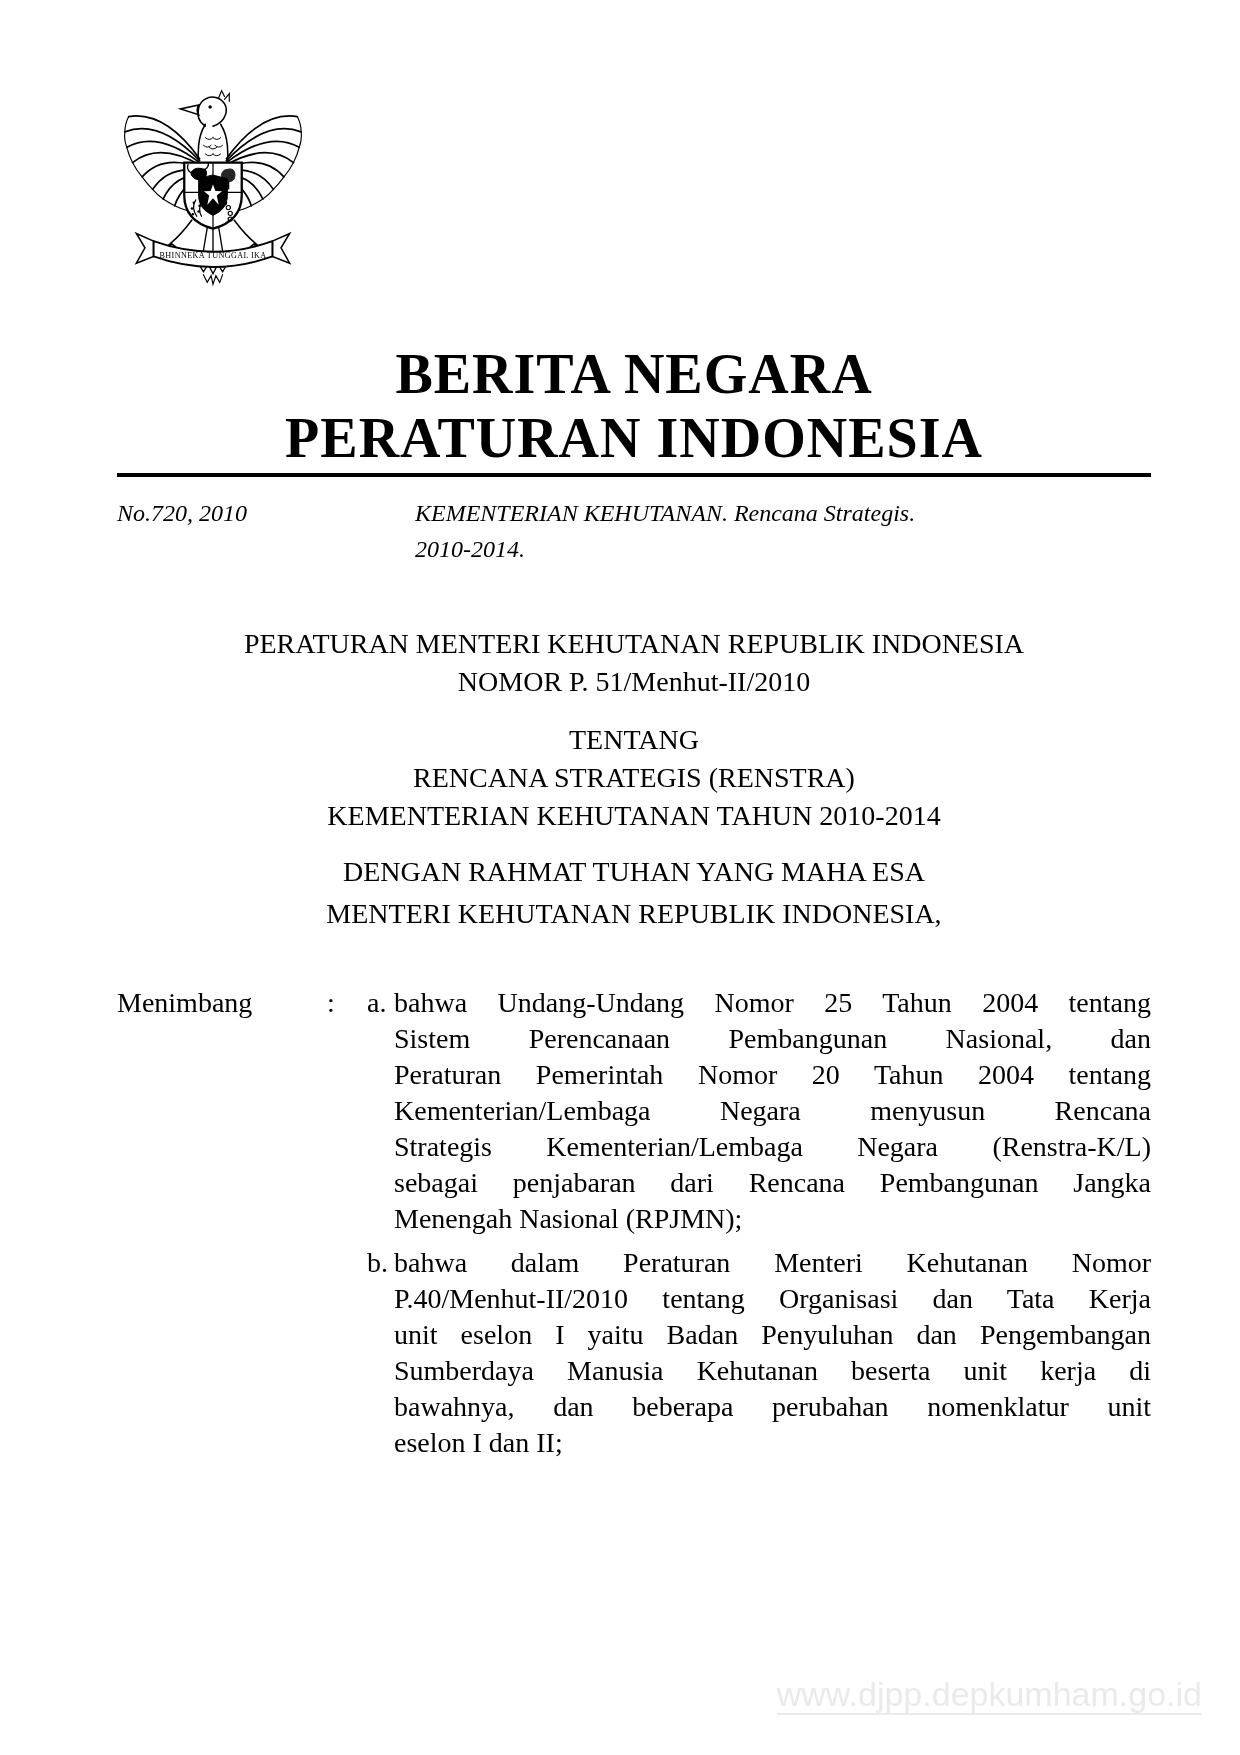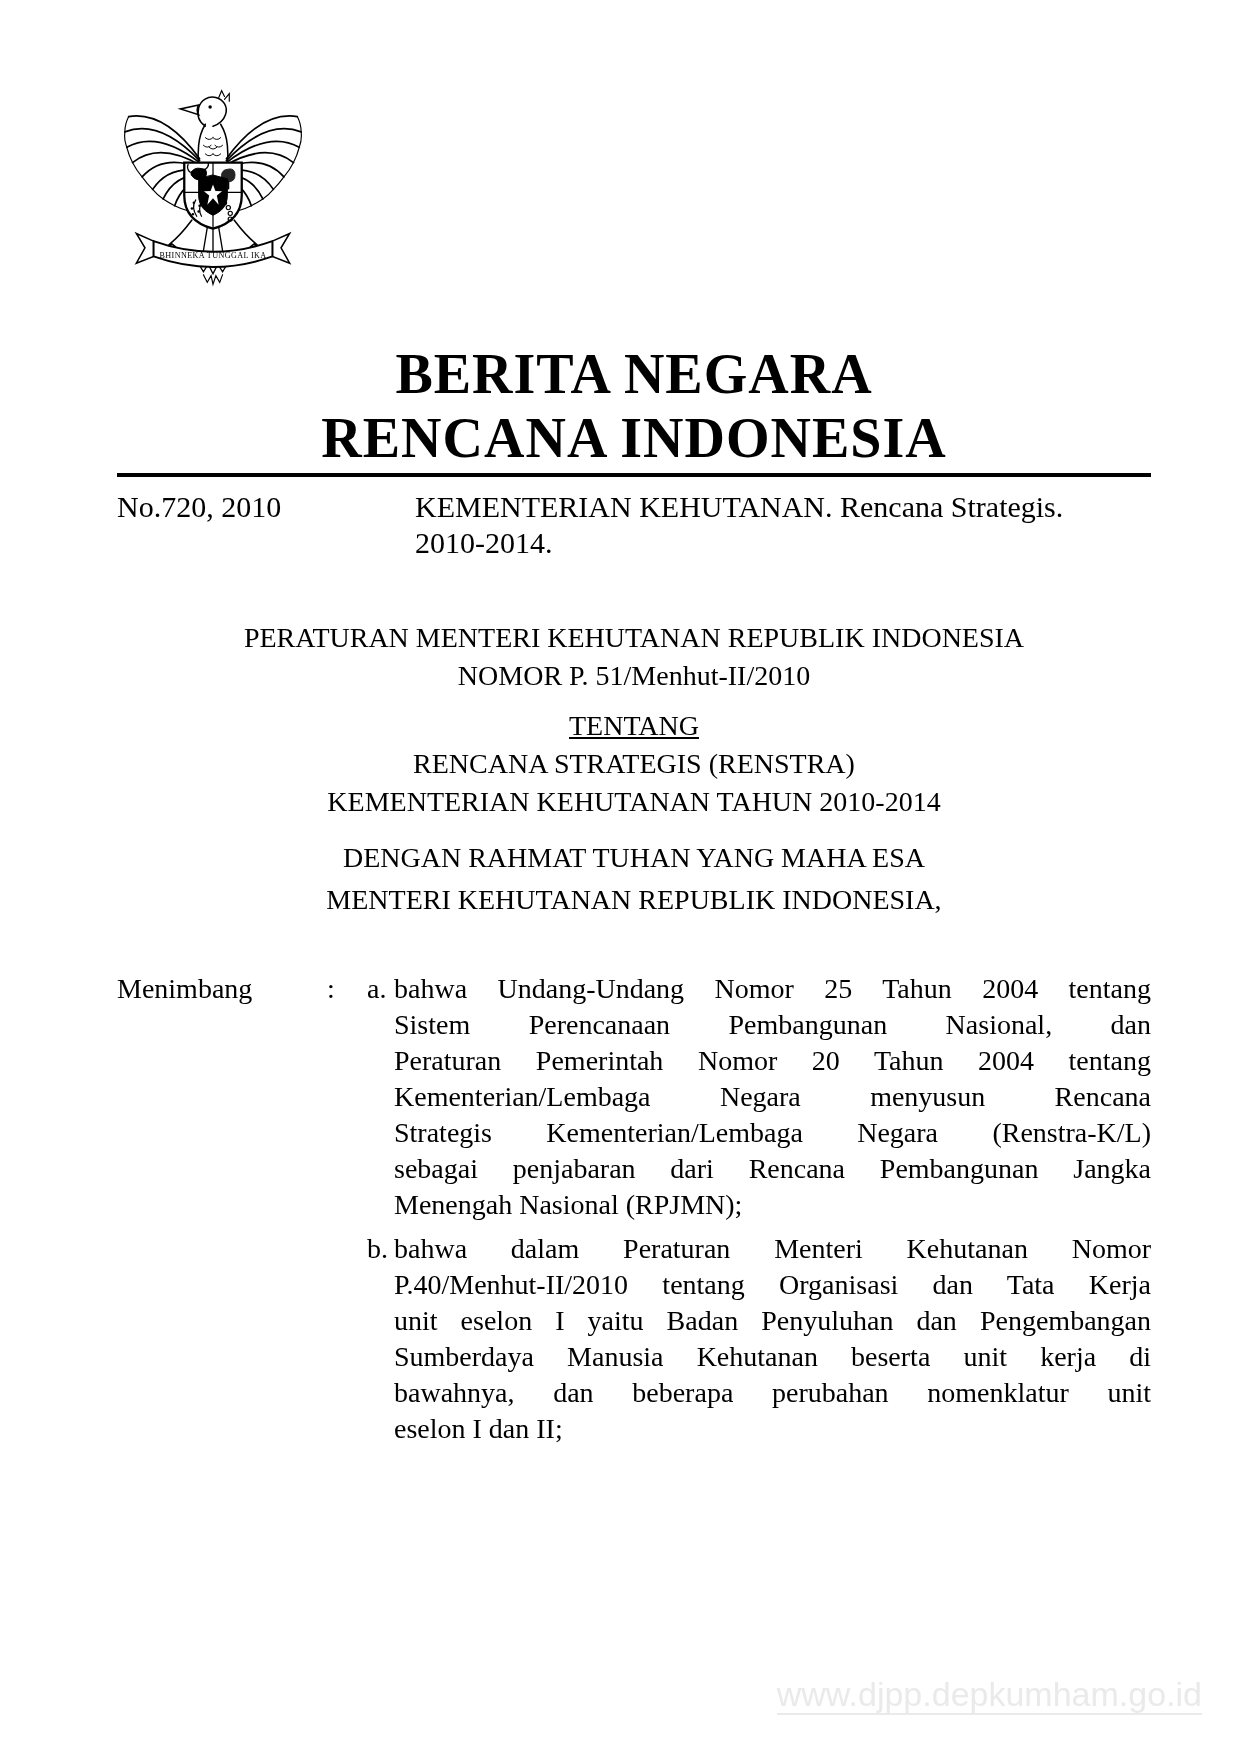--- a/index.html
+++ b/index.html
@@ -20,29 +20,29 @@
   .masthead { margin-top: 48px; text-align: center; }
   .masthead-line {
     font-weight: bold;
     font-size: 56px; line-height: 64px;
     letter-spacing: 1px;
     white-space: nowrap;
   }
   .rule { height: 4px; background: #000; margin-top: 3px; }
 
   .header-row {
-    display: flex; margin-top: 12px;
-    font-size: 30px; line-height: 36px;
+    display: flex; margin-top: 18px;
+    font-size: 24px; line-height: 36px; font-style: italic;
   }
   .header-no { width: 298px; flex-shrink: 0; }
   .header-subject { flex: 1; }
 
   .title-block { margin-top: 58px; text-align: center; }
   .tb-line { font-size: 28px; line-height: 38px; white-space: nowrap; }
-  .gap-sm { margin-top: 12px; text-decoration: underline; }
+  .gap-sm { margin-top: 20px; }
   .gap-md { margin-top: 18px; }
   .gap-md2 { margin-top: 4px; }
 
   .considerations {
     display: flex; margin-top: 52px;
     font-size: 28px; line-height: 36px;
   }
   .c-label { width: 210px; flex-shrink: 0; }
   .c-colon { width: 40px; flex-shrink: 0; }
   .c-items { flex: 1; }
@@ -158,21 +158,21 @@
         <path d="M162,164 L180,156 L171,171 L180,187 L162,180 Z" fill="#fff"></path>
         <path d="M38,164 Q100,186 162,164 L162,180 Q100,202 38,180 Z" fill="#fff" stroke-width="2"></path>
         <text x="100" y="182" text-anchor="middle" font-size="8.5" letter-spacing="0.4" fill="#000" stroke="none">BHINNEKA TUNGGAL IKA</text>
         <path d="M90,199 L94,207 L98,200 L100,209 L103,200 L107,207 L110,199" stroke-width="1.2"></path>
       </g>
     </svg>
   </div>
 
   <div class="masthead">
     <div class="masthead-line">BERITA NEGARA</div>
-    <div class="masthead-line">RENCANA INDONESIA</div>
+    <div class="masthead-line">PERATURAN INDONESIA</div>
   </div>
 
   <div class="rule"></div>
 
   <div class="header-row">
     <div class="header-no">No.720, 2010</div>
     <div class="header-subject">
       <div>KEMENTERIAN KEHUTANAN. Rencana Strategis.</div>
       <div>2010-2014.</div>
     </div>

